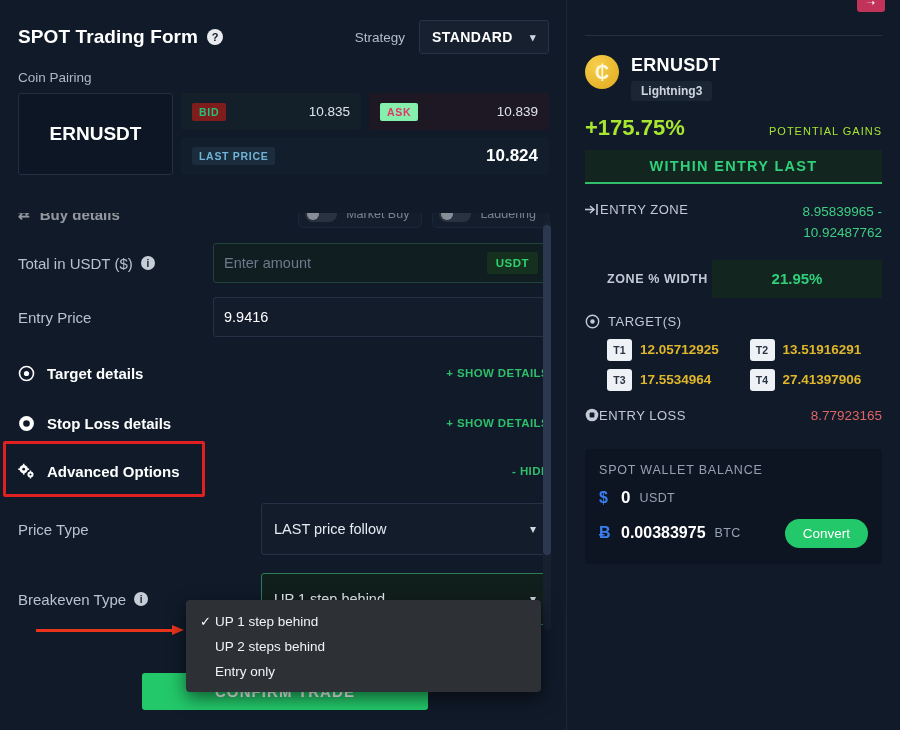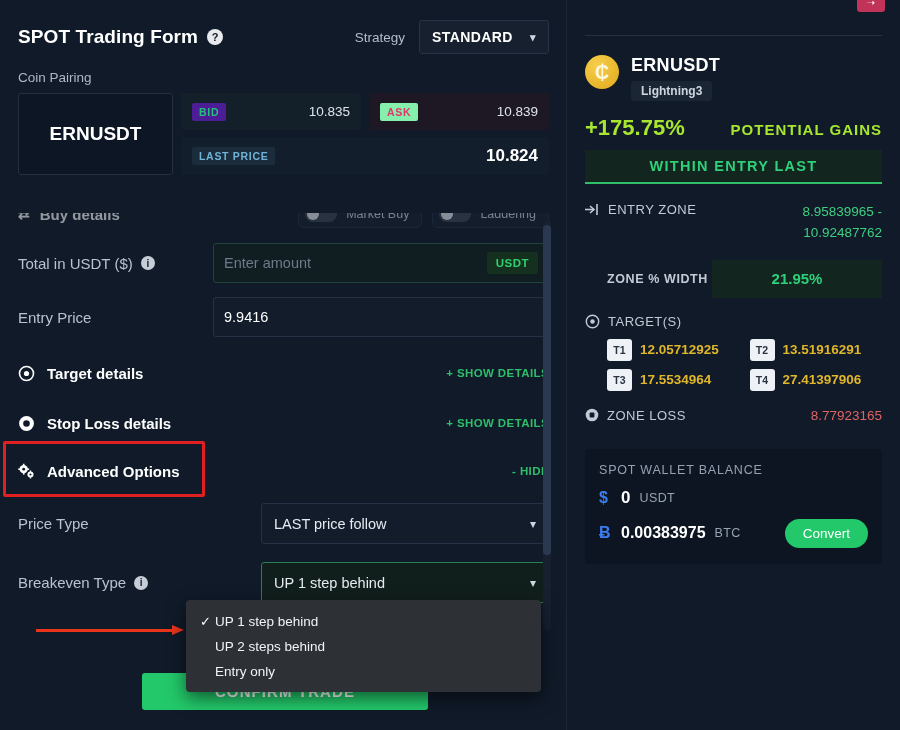--- a/index.html
+++ b/index.html
@@ -81,21 +81,21 @@
     padding: 0 11px;
     border-radius: 3px;
   }
   .q-bid { background: #13202a; }
   .q-ask { background: #1e1724; }
   .q-last { background: #121e2b; height: 38px; }
   .badge {
     font-size: 10.5px; font-weight: bold; letter-spacing: 0.7px;
     padding: 3px 7px; border-radius: 2px;
   }
-  .badge-bid { color: #23c27a; background: #4c1d95; }
+  .badge-bid { color: #23c27a; background: #7f1d1d; }
   .badge-ask { color: #e2356b; background: #86efac; }
   .badge-last { color: #6fb3d8; background: #1b2c3c; }
   .q-val { margin-left: auto; font-size: 13.5px; color: #dfe4eb; }
   .q-val-big { margin-left: auto; font-size: 17px; font-weight: bold; color: #ffffff; }
 
   
   .scroll-area {
     position: absolute; left: 0; top: 213px;
     width: 567px; height: 455px;
     overflow: hidden;
@@ -181,21 +181,21 @@
   }
   .adv-highlight {
     position: absolute; left: -15px; top: -16px;
     width: 202px; height: 56px;
     border: 3px solid #e02020; border-radius: 2px;
     pointer-events: none;
   }
 
   .select-row { display: flex; align-items: center; margin-top: 18px; gap: 48px; }
   .select-box {
-    flex: 1; height: 41px;
+    flex: 1; height: 52px;
     background: #121c2b; border: 1px solid #253246;
     border-radius: 3px;
     display: flex; align-items: center; padding: 0 12px;
     font-size: 14.5px; color: #e7ebf1;
   }
   .select-box.focused { background: #111f1c; border: 1px solid #2b7d57; }
   .select-chev { margin-left: auto; font-size: 12px; color: #cfd6e0; }
 
   .arrow-annot {
     position: absolute; left: 36px; top: 625px;
@@ -285,35 +285,35 @@
   .coin-tag {
     align-self: flex-start;
     background: #1b2634; color: #ced5df;
     font-size: 12px; padding: 3px 10px; border-radius: 3px; font-weight: bold;
   }
 
   .gains-row { display: flex; align-items: baseline; margin-top: 14px; }
   .gains-pct { font-size: 22px; font-weight: bold; color: #a8e630; }
   .gains-label {
     margin-left: auto;
-    font-size: 15px; font-weight: bold; letter-spacing: 1px;
+    font-size: 11px; font-weight: normal; letter-spacing: 1px;
     color: #a8e630;
   }
   .entry-zone-banner {
     margin-top: 9px; height: 34px;
     background: #13251f;
     border-bottom: 2.5px solid #2fbf6b;
     display: flex; align-items: center; justify-content: center;
     color: #2fd07a; font-size: 14.5px; font-weight: bold;
     letter-spacing: 1.3px;
   }
 
   .rp-row { display: flex; align-items: flex-start; margin-top: 18px; }
   .rp-row-label {
-    display: flex; align-items: center; gap: 8px;
+    display: flex; align-items: center; 
     font-size: 13px; color: #c3cad5; letter-spacing: 0.5px;
   }
   .rp-zone-val {
     margin-left: auto; text-align: right;
     font-size: 13.5px; color: #3ecf82; line-height: 1.55;
   }
 
   .zone-width-row { display: flex; align-items: center; margin-top: 16px; }
   .zw-label { font-size: 12.5px; color: #c3cad5; letter-spacing: 0.6px; margin-left: 22px; font-weight: bold; }
   .zw-box {
@@ -611,21 +611,21 @@
     </div>
 
     <div class="stoploss-row">
       <span class="rp-row-label">
         <span>
           <svg width="14" height="14" viewBox="0 0 14 14">
             <circle cx="7" cy="7" r="6.3" fill="#c3cad5"></circle>
             <rect x="4.6" y="4.6" width="4.8" height="4.8" rx="1" fill="#101a29"></rect>
           </svg>
         </span>
-        <span>ZONE LOSS</span>
+        <span>ENTRY LOSS</span>
       </span>
       <span class="sl-val">8.77923165</span>
     </div>
 
     <div class="wallet-card">
       <div class="wallet-title">SPOT WALLET BALANCE</div>
       <div class="wallet-line">
         <span class="w-sym">$</span>
         <span class="w-amt">0</span>
         <span class="w-unit">USDT</span>

